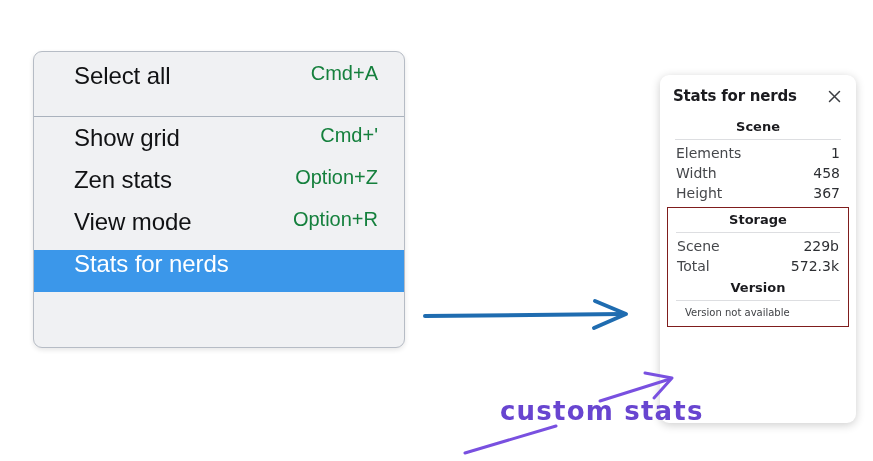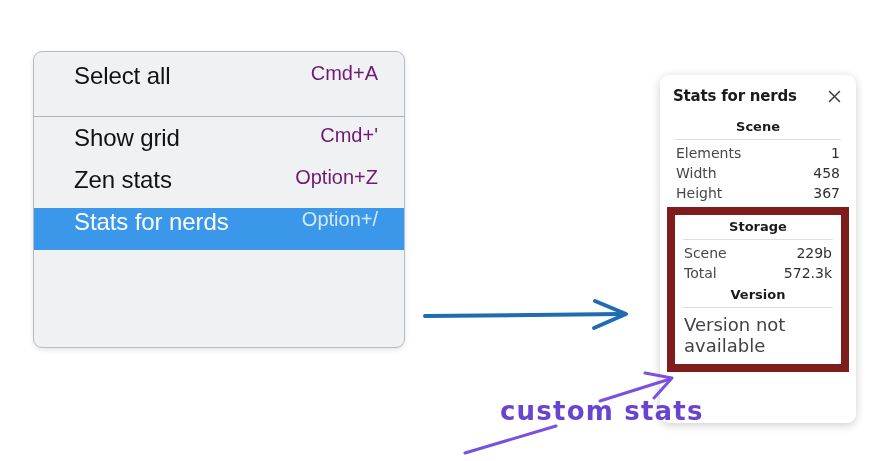--- a/index.html
+++ b/index.html
@@ -47,21 +47,21 @@
     box-sizing: border-box;
   }
   .menu-item .mi-label {
     font-size: 24px;
     color: #111214;
     letter-spacing: -0.1px;
     white-space: nowrap;
   }
   .menu-item .mi-shortcut {
     font-size: 20px;
-    color: #701a75;
+    color: #15803d;
     white-space: nowrap;
   }
   .menu-item.selected {
     background: #3b97ea;
   }
   .menu-item.selected .mi-label { color: #ffffff; }
   .menu-item.selected .mi-shortcut { color: #d4e8fb; }
 
   
   #stats-panel {
@@ -114,27 +114,28 @@
     display: flex;
     justify-content: space-between;
     align-items: baseline;
     font-size: 14px;
     color: #404246;
     padding: 2px 3px;
   }
   .sp-row .sp-key { color: #45474b; }
   .sp-row .sp-val { color: #2d2f33; }
   .sp-fullrow {
-    font-size: 18px;
+    font-size: 10px;
     color: #404246;
     padding: 3px 3px;
+    margin-left: 8px;
   }
   
   #custom-stats-box {
-    border: 8px solid #7f1d1d;
+    border: 1px solid #7f1d1d;
     margin: 4px -6px 0 -6px;
     padding: 0 6px 5px 6px;
   }
 
   
   #annotations {
     position: absolute;
     left: 0;
     top: 0;
     width: 873px;
@@ -169,23 +170,26 @@
 
   <div class="menu-group">
     <div class="menu-item">
       <span class="mi-label">Show grid</span>
       <span class="mi-shortcut">Cmd+'</span>
     </div>
     <div class="menu-item">
       <span class="mi-label">Zen stats</span>
       <span class="mi-shortcut">Option+Z</span>
     </div>
+    <div class="menu-item">
+      <span class="mi-label">View mode</span>
+      <span class="mi-shortcut">Option+R</span>
+    </div>
     <div class="menu-item selected">
       <span class="mi-label">Stats for nerds</span>
-      <span class="mi-shortcut">Option+/</span>
     </div>
   </div>
 
 </div>
 
 <div id="stats-panel">
 
   <div class="sp-header">
     <span class="sp-title">Stats for nerds</span>
     <span class="sp-close">

